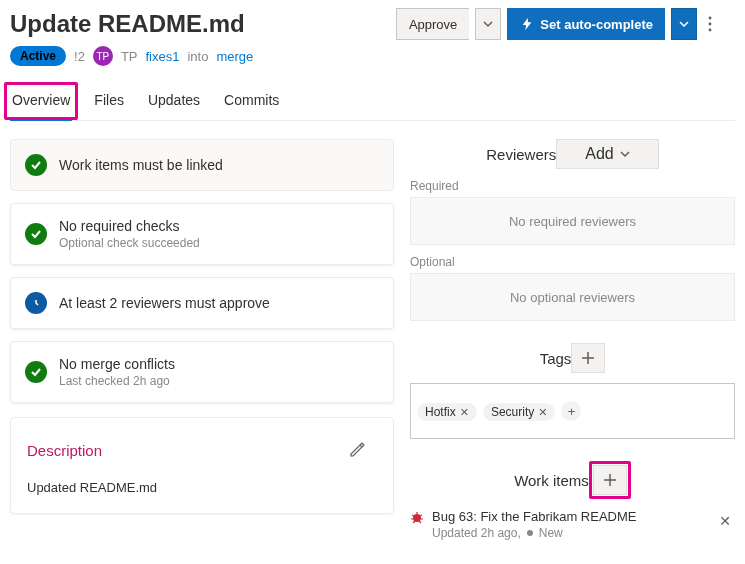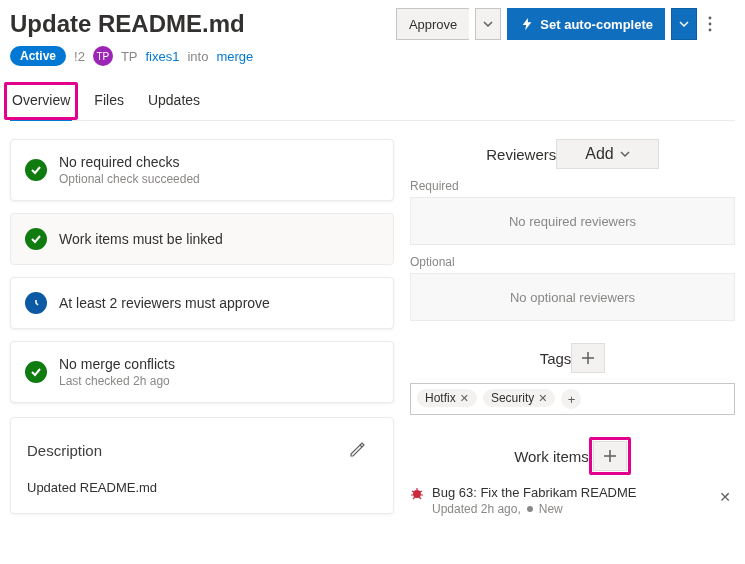--- a/index.html
+++ b/index.html
@@ -12,21 +12,21 @@
 .header-actions { display: flex; align-items: center; gap: 6px; }
 .btn { display: inline-flex; align-items: center; justify-content: center; height: 32px; padding: 14px 12px; border: 1px solid #c8c6c4; background: #f3f2f1; color: #323130; font-size: 13px; cursor: pointer; }
 .btn-split-left { border-right: none; }
 .btn-split-right { padding: 0 7px; border-left: 1px solid #c8c6c4; }
 .btn-primary { background: #106ebe; border-color: #106ebe; color: #fff; font-weight: 600; }
 .btn-primary-split-right { background: #106ebe; border-color: #0e5fa3; color: #fff; padding: 0 7px; border-left: 1px solid #0e5fa3; }
 .btn-icon { width: 32px; padding: 0; border: none; background: transparent; color: #605e5c; }
 
 
 .status-row { margin-top: 6px; display: flex; align-items: center; gap: 8px; font-size: 13px; }
-.badge-active { background: #0078d4; color: #ffffff; font-size: 12px; padding: 3px 10px; border-radius: 10px; font-weight: 600; text-align: right; }
+.badge-active { background: #0078d4; color: #000000; font-size: 12px; padding: 3px 10px; border-radius: 10px; font-weight: 600; text-align: right; }
 .gray-dim { color: #8a8886; }
 .avatar-circle { display: inline-flex; width: 20px; height: 20px; border-radius: 50%; background: #9b26b6; color: #fff; font-size: 10px; align-items: center; justify-content: center; }
 .link { color: #0078d4; cursor: pointer; }
 
 
 .tabs { display: flex; gap: 20px; margin-top: 20px; border-bottom: 1px solid #edebe9; }
 .tab { padding: 6px 2px 10px 2px; color: #323130; cursor: pointer; font-size: 14px; }
 .tab.active { border-bottom: 3px solid #0078d4; font-weight: 400; margin-bottom: -1px; }
 .tab-highlight { position: relative; }
 .tab-highlight::after { content: ""; position: absolute; inset: -4px -6px -2px -6px; border: 3px solid #e3008c; border-radius: 2px; }
@@ -41,34 +41,34 @@
 .check-card.shadow { box-shadow: 0 1px 3px rgba(0,0,0,0.07); border: 1px solid #edebe9; }
 .circle-icon { width: 22px; height: 22px; border-radius: 50%; display: inline-flex; align-items: center; justify-content: center; flex-shrink: 0; color: #fff; font-size: 12px; }
 .circle-green { background: #107c10; }
 .circle-blue { background: #0c59a4; }
 .check-title { font-size: 14px; color: #323130; }
 .check-sub { font-size: 12px; color: #8a8886; margin-top: 2px; }
 
 
 .section-card { border: 1px solid #edebe9; border-radius: 4px; padding: 18px 16px; margin-top: 14px; box-shadow: 0 1px 3px rgba(0,0,0,0.05); }
 .section-head { display: flex; justify-content: space-between; align-items: center; margin-bottom: 16px; }
-.section-title { font-size: 15px; color: #404040; }
+.section-title { font-size: 15px; color: #be185d; }
 .pencil-btn { width: 28px; height: 28px; background: transparent; border: none; color: #605e5c; cursor: pointer; }
 
 
 .side-section { margin-bottom: 22px; }
 .side-head { display: flex; justify-content: center; align-items: center; margin-bottom: 10px; }
 .side-title { font-size: 15px; color: #323130; }
 .mini-btn { height: 30px; padding: 0 28px; background: #f3f2f1; border: 1px solid #e1dfdd; font-size: 16px; display: inline-flex; align-items: center; gap: 6px; cursor: pointer; color: #323130; }
 .icon-btn { width: 34px; height: 30px; background: #f3f2f1; border: 1px solid #e1dfdd; display: inline-flex; align-items: center; justify-content: center; cursor: pointer; color: #323130; font-size: 18px; }
 .side-sublabel { font-size: 12px; color: #8a8886; margin-bottom: 4px; }
 .empty-box { background: #f8f8f8; border: 1px solid #edebe9; height: 48px; display: flex; align-items: center; justify-content: center; color: #8a8886; font-size: 13px; margin-bottom: 10px; }
 
 
-.tag-row { border: 1px solid #c8c6c4; padding: 5px 6px; display: flex; gap: 6px; align-items: flex-start; background: #fff; }
+.tag-row { border: 1px solid #c8c6c4; padding: 17px 6px; display: flex; gap: 6px; align-items: flex-end; background: #fff; }
 .tag { background: #f3f2f1; border-radius: 10px; padding: 2px 8px; font-size: 12px; display: inline-flex; align-items: center; gap: 4px; }
 .tag-x { color: #605e5c; cursor: pointer; font-size: 11px; }
 .tag-add { background: #f3f2f1; width: 20px; height: 20px; border-radius: 50%; display: inline-flex; align-items: center; justify-content: center; font-size: 13px; color: #605e5c; cursor: pointer; }
 
 
 .wi-highlight { border: 3px solid #e3008c; border-radius: 2px; padding: 1px; display: inline-block; }
 .work-item-row { display: flex; align-items: flex-start; gap: 8px; margin-top: 8px; }
 .bug-icon { color: #cc293d; font-size: 14px; flex-shrink: 0; margin-top: 2px; }
 .wi-body { flex: 1; }
 .wi-title { font-size: 13px; }
@@ -120,45 +120,46 @@
     <span class="gray-dim">TP</span>
     <span class="link">fixes1</span>
     <span class="gray-dim">into</span>
     <span class="link">merge</span>
   </div>
 
   <div class="tabs">
     <div class="tab active tab-highlight">Overview</div>
     <div class="tab">Files</div>
     <div class="tab">Updates</div>
+    <div class="tab">Commits</div>
   </div>
 
   <div class="main">
     <div class="col-left">
 
+      <div class="check-card" style="background:#faf9f8;">
+        <span class="circle-icon circle-green">
+          <svg width="12" height="12" viewBox="0 0 12 12">
+              <path d="M2 6 L5 9 L10 3" stroke="#fff" stroke-width="2" fill="none"></path>
+            </svg>
+        </span>
+        <div>
+          <div class="check-title">Work items must be linked</div>
+        </div>
+      </div>
+
       <div class="check-card shadow">
         <span class="circle-icon circle-green">
           <svg width="12" height="12" viewBox="0 0 12 12">
               <path d="M2 6 L5 9 L10 3" stroke="#fff" stroke-width="2" fill="none"></path>
             </svg>
         </span>
         <div>
           <div class="check-title">No required checks</div>
           <div class="check-sub">Optional check succeeded</div>
-        </div>
-      </div>
-
-      <div class="check-card" style="background:#faf9f8;">
-        <span class="circle-icon circle-green">
-          <svg width="12" height="12" viewBox="0 0 12 12">
-              <path d="M2 6 L5 9 L10 3" stroke="#fff" stroke-width="2" fill="none"></path>
-            </svg>
-        </span>
-        <div>
-          <div class="check-title">Work items must be linked</div>
         </div>
       </div>
 
       <div class="check-card shadow">
         <span class="circle-icon circle-blue">
           <svg width="12" height="12" viewBox="0 0 12 12">
               <circle cx="6" cy="6" r="5" fill="none"></circle>
               <path d="M6 3 V6 L8 8" stroke="#fff" stroke-width="1.5" fill="none"></path>
             </svg>
         </span>

